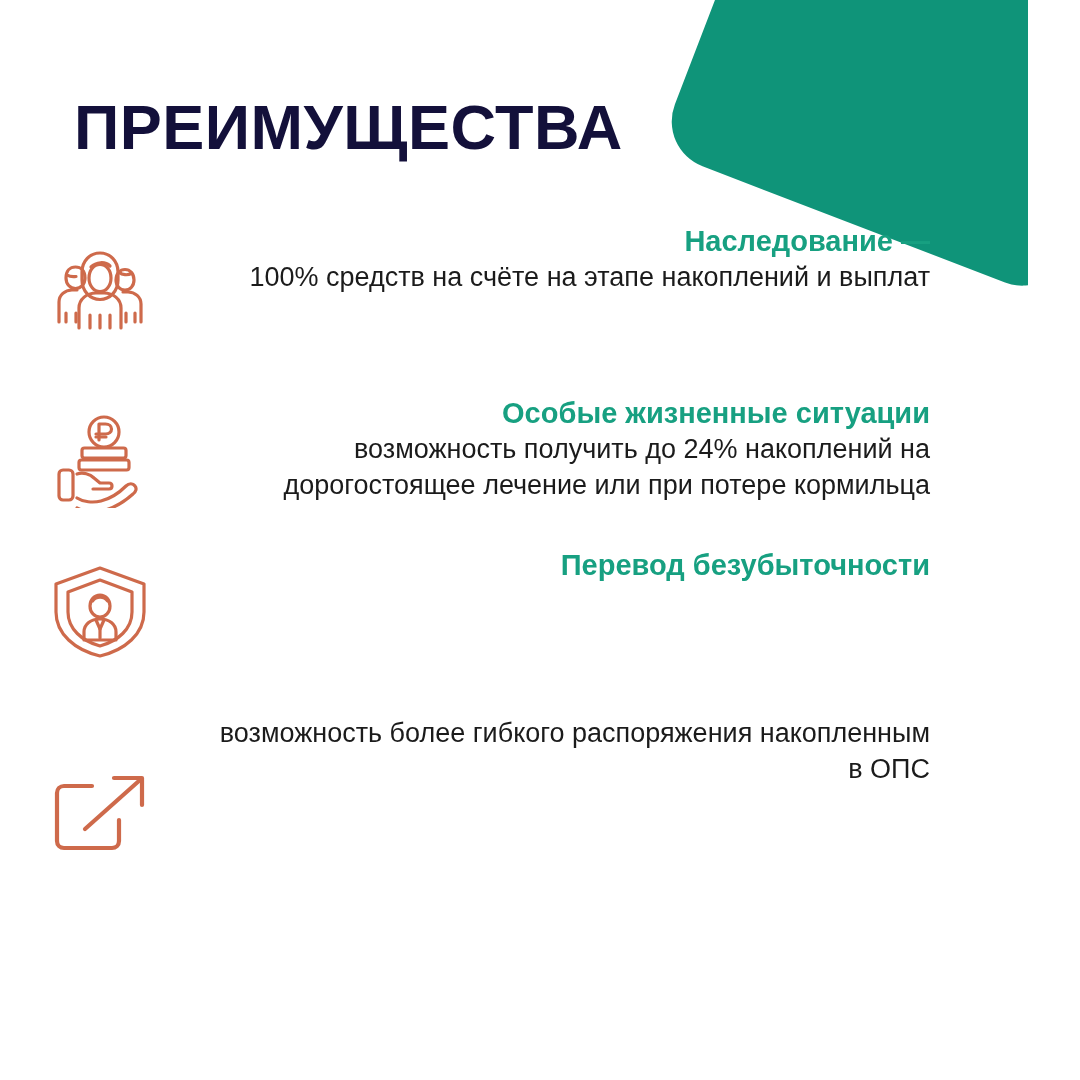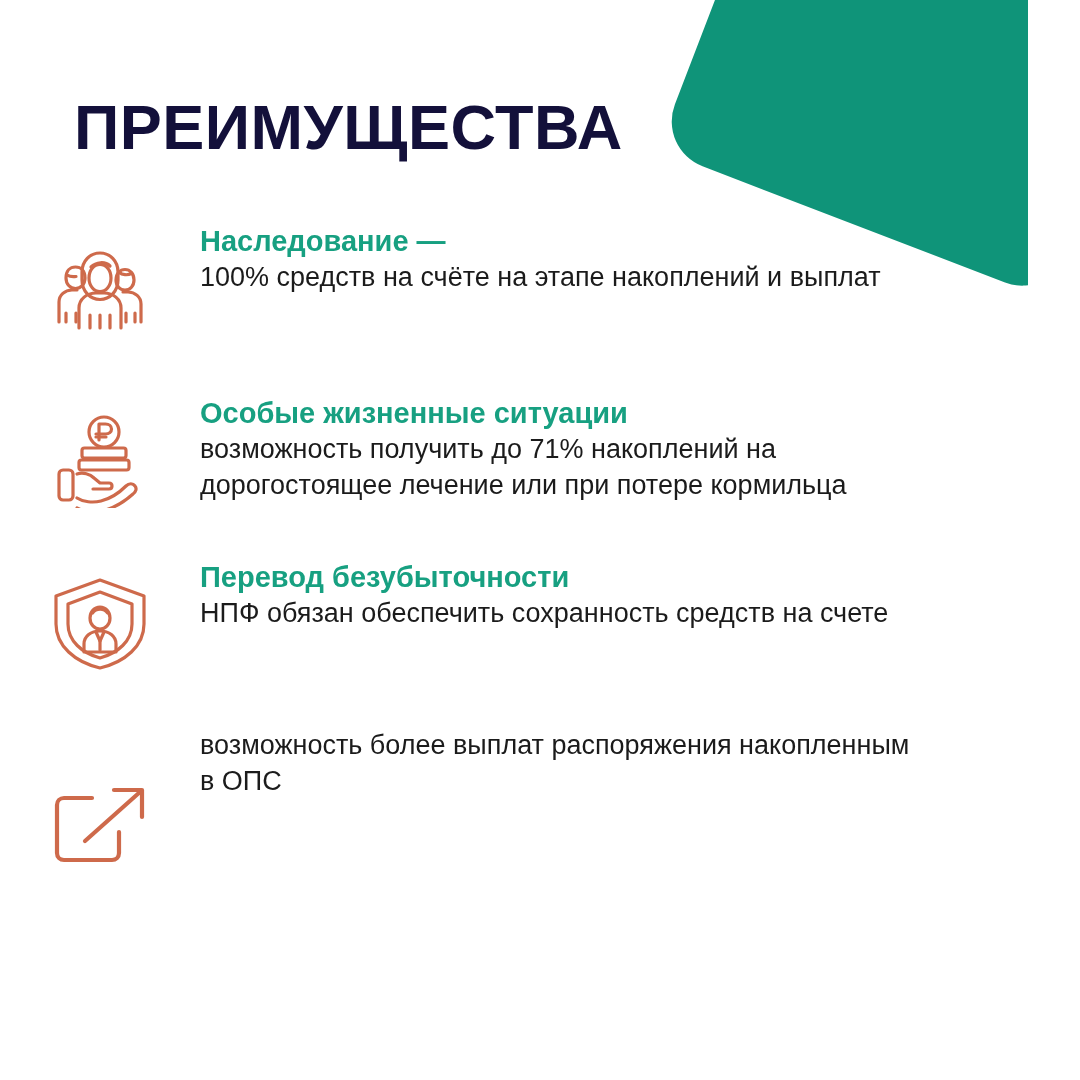--- a/index.html
+++ b/index.html
@@ -78,41 +78,42 @@
   }
 
   .icon-cell svg {
     display: block;
   }
 
   .text-cell {
     flex: 1 1 auto;
     padding-right: 150px;
     padding-top: 2px;
+    text-align: right;
   }
 
   .benefit-heading {
     color: #17A081;
     font-weight: bold;
     font-size: 29px;
     line-height: 1.18;
     margin: 0 0 2px 0;
   }
 
   .benefit-body {
     color: #1B1B1B;
     font-size: 27px;
     line-height: 1.33;
     margin: 0;
     font-weight: normal;
   }
 
   
   .benefit.r1 { margin-bottom: 62px; }
-  .benefit.r2 { margin-bottom: 50px; }
+  .benefit.r2 { margin-bottom: 38px; }
   .benefit.r3 { margin-bottom: 52px; }
 
   .benefit.r1 .icon-cell { padding-top: 14px; }
   .benefit.r2 .icon-cell { padding-top: 18px; }
   .benefit.r3 .icon-cell { padding-top: 16px; }
   .benefit.r4 .icon-cell { padding-top: 58px; }
 </style>
 </head>
 <body>
 
@@ -163,55 +164,54 @@
           <rect x="30" y="48" width="50" height="10" rx="2.5"></rect>
 
           <rect x="10" y="58" width="14" height="30" rx="4"></rect>
 
           <path d="M28 62c6-2 13 0 17 4l6 5h9c4 0 4 6 0 6H44"></path>
           <path d="M28 86c6 4 16 5 24 3 8-2 18-8 25-15 3-3 7-3 9 0 2 2.5 1 6-2 8-9 8-21 15-32 17-9 1.6-17 .6-24-3"></path>
         </svg>
       </div>
       <div class="text-cell">
         <p class="benefit-heading">Особые жизненные ситуации</p>
-        <p class="benefit-body">возможность получить до 71% накоплений на дорогостоящее лечение или при потере кормильца</p>
+        <p class="benefit-body">возможность получить до 24% накоплений на дорогостоящее лечение или при потере кормильца</p>
       </div>
     </div>
 
     <div class="benefit r3">
       <div class="icon-cell">
         <svg width="100" height="100" viewBox="0 0 100 100" fill="none" stroke="#CE6A4B" stroke-width="3.2" stroke-linecap="round" stroke-linejoin="round">
 
           <path d="M50 6 6 22v28c0 22 19 38 44 44 25-6 44-22 44-44V22L50 6z"></path>
 
           <path d="M50 18 18 30v20c0 17 14 29 32 34 18-5 32-17 32-34V30L50 18z"></path>
 
           <path d="M40 44c0-6.5 4.5-11 10-11s10 4.5 10 11-4.5 11-10 11-10-4.5-10-11z"></path>
           <path d="M42.5 39c3.5-5 11.5-5.5 15 0"></path>
           <path d="M34 78V70c0-8 7-13 16-13s16 5 16 13v8z"></path>
           <path d="M46 58l4 9 4-9"></path>
           <path d="M50 67v9"></path>
         </svg>
       </div>
       <div class="text-cell">
         <p class="benefit-heading">Перевод безубыточности</p>
-        <p class="benefit-body">НПФ обязан обеспечить сохранность средств на счете</p>
       </div>
     </div>
 
     <div class="benefit r4">
       <div class="icon-cell">
         <svg width="104" height="96" viewBox="0 0 104 96" fill="none" stroke="#CE6A4B" stroke-width="4.2" stroke-linecap="round" stroke-linejoin="round">
 
           <path d="M44 14H16c-4 0-7 3-7 7v48c0 4 3 7 7 7h48c4 0 7-3 7-7V48"></path>
 
           <path d="M37 57L92 8"></path>
 
           <path d="M66 6h28v27"></path>
         </svg>
       </div>
       <div class="text-cell">
-        <p class="benefit-body">возможность более выплат распоряжения накопленным в ОПС</p>
+        <p class="benefit-body">возможность более гибкого распоряжения накопленным в ОПС</p>
       </div>
     </div>
 
   </div>
 </div>
 
 </body></html>

